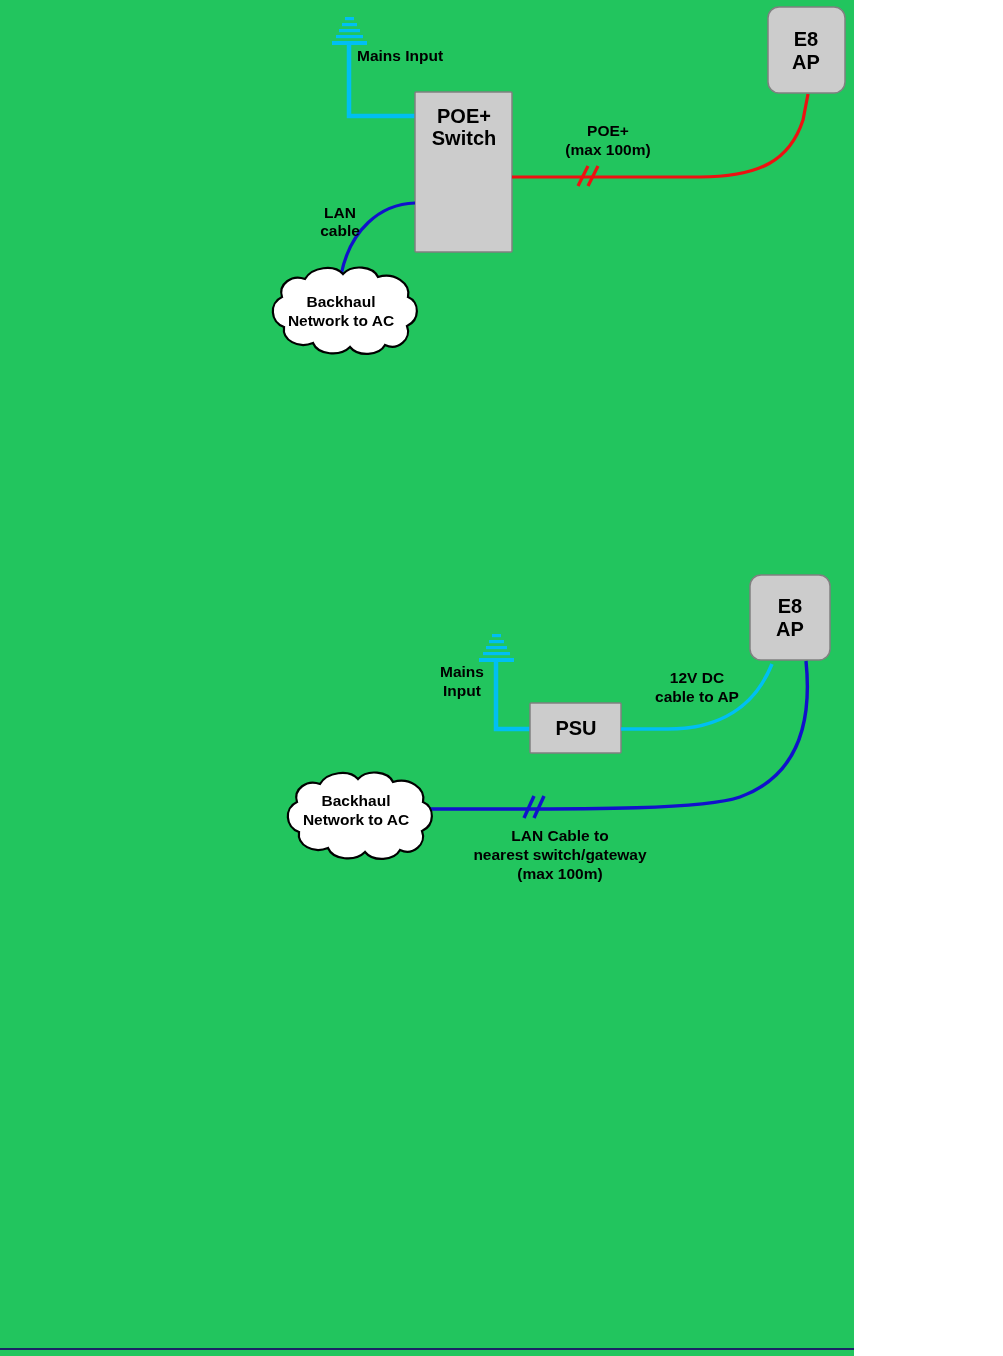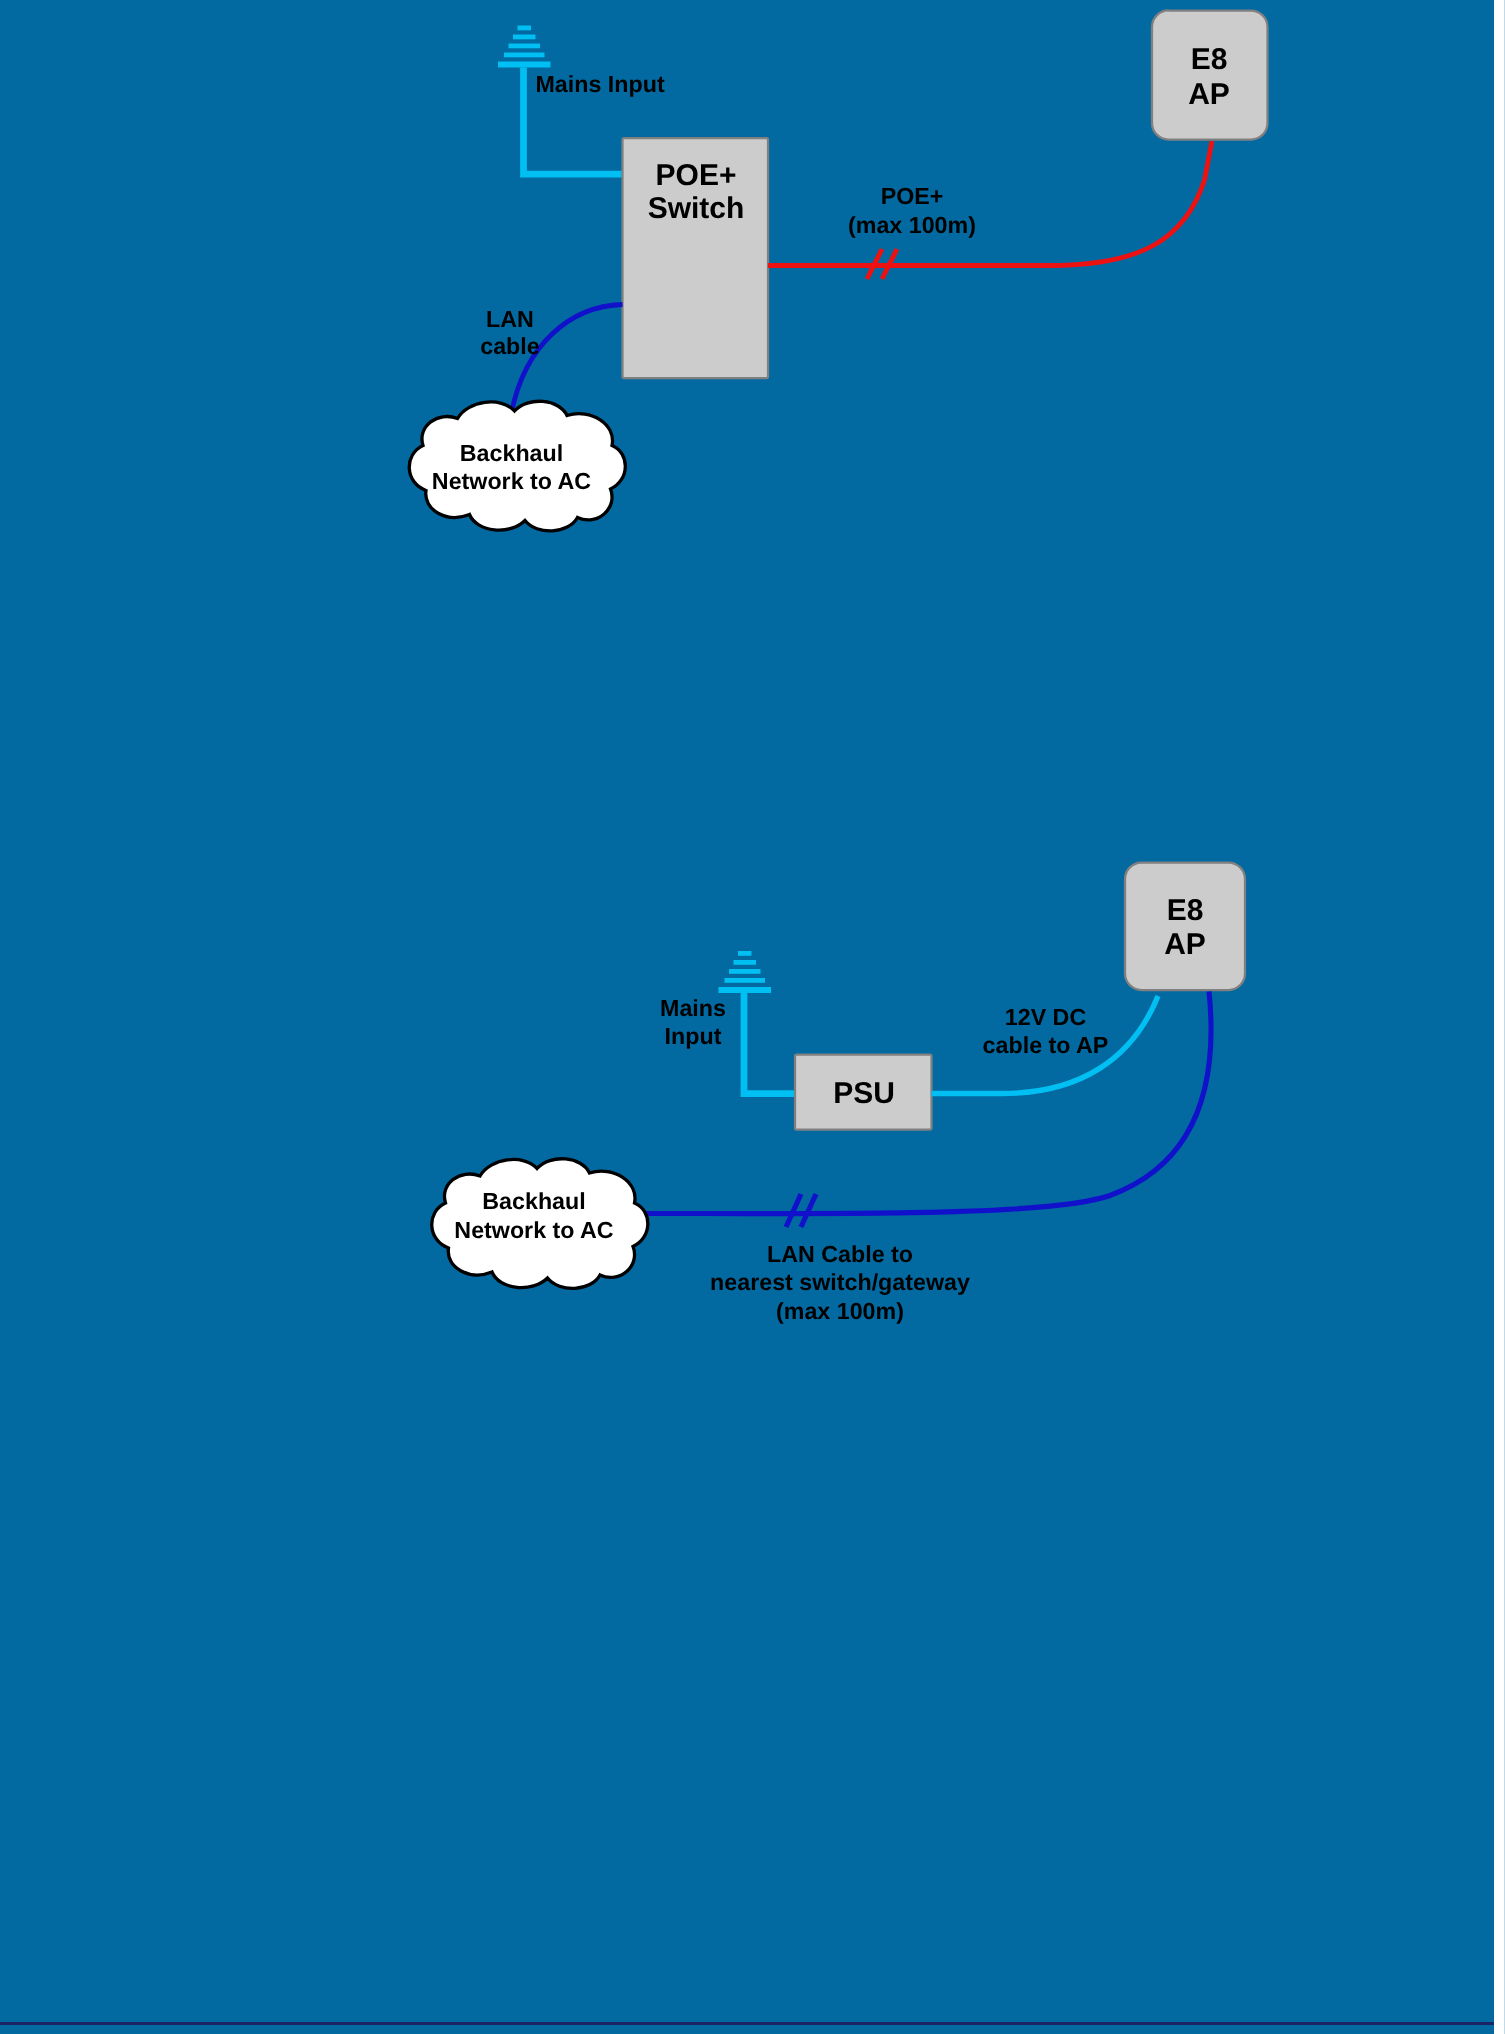--- a/index.html
+++ b/index.html
@@ -7,23 +7,23 @@
     margin: 0;
     padding: 0;
     background: #ffffff;
   }
   body {
     font-family: "Liberation Sans", sans-serif;
     color: #000000;
   }
   #page {
     position: relative;
-    width: 996px;
+    width: 854px;
     height: 1356px;
-    background: #0369a1;
+    background: #22c55e;
     overflow: hidden;
   }
   .diagram-svg {
     position: absolute;
     left: 0;
     top: 0;
     width: 1003px;
     height: 1356px;
   }
   .node-label {

